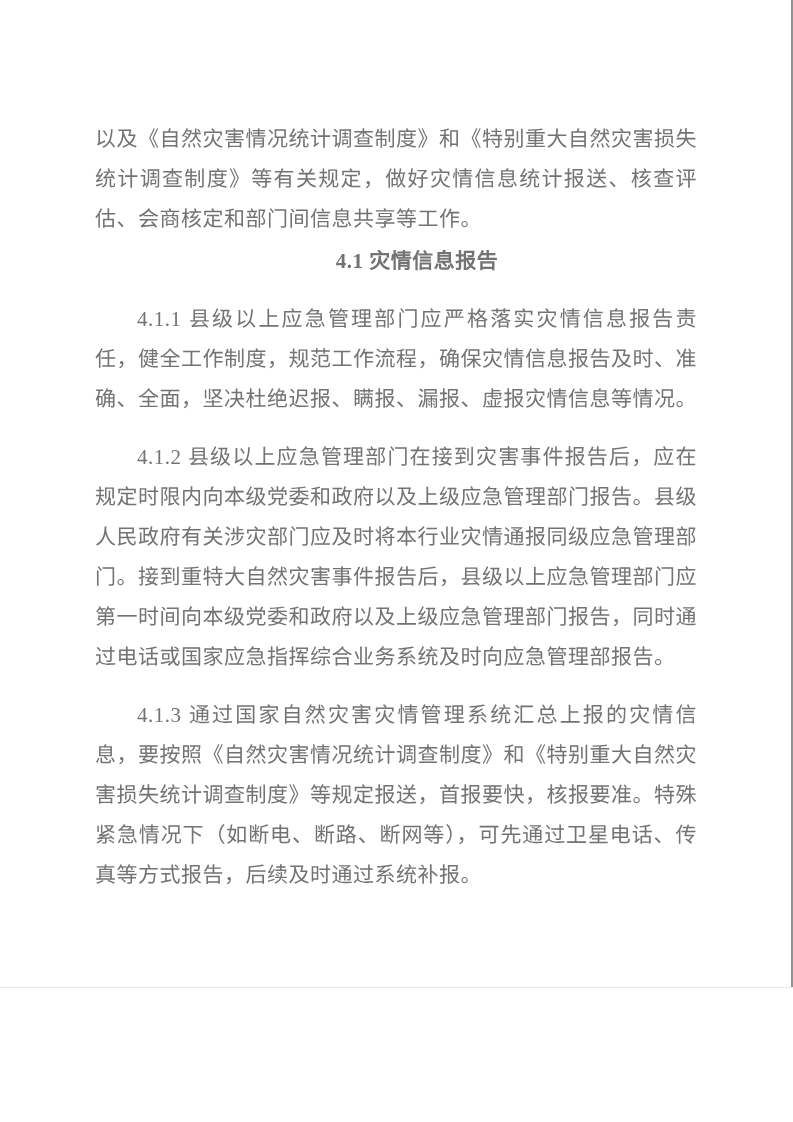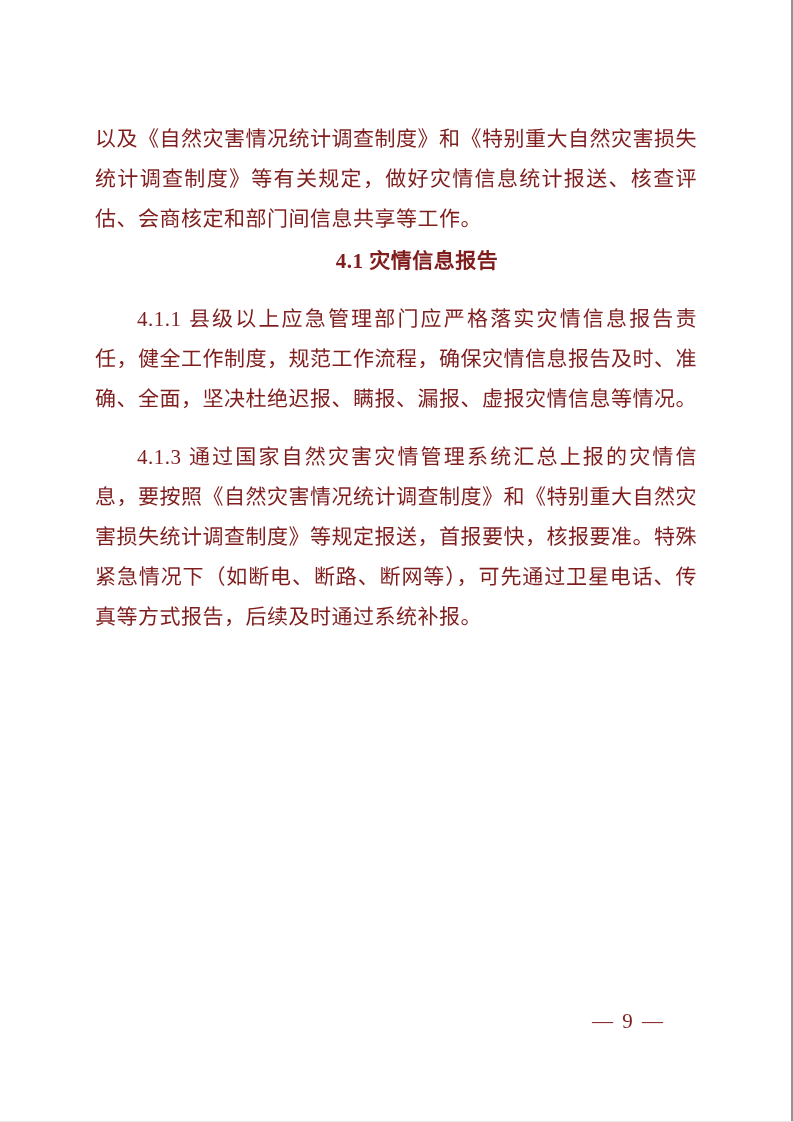--- a/index.html
+++ b/index.html
@@ -3,25 +3,25 @@
 <meta charset="utf-8">
 <style>
   html, body {
     margin: 0;
     padding: 0;
     background: #ffffff;
   }
   .page {
     position: relative;
     width: 793px;
-    height: 1122px;
+    height: 988px;
     background: #ffffff;
     overflow: hidden;
     font-family: "Liberation Serif", "DejaVu Serif", serif;
-    color: #7f1d1d;
+    color: #737373;
   }
   .text-block {
     position: absolute;
     left: 95px;
     top: 119px;
     width: 602px;
     font-size: 21px;
     line-height: 40px;
     text-align: justify;
     text-justify: inter-character;
@@ -78,20 +78,21 @@
 <div class="page">
 
   <div class="text-block">
 
     <p class="para">以及《自然灾害情况统计调查制度》和《特别重大自然灾害损失统计调查制度》等有关规定，做好灾情信息统计报送、核查评估、会商核定和部门间信息共享等工作。</p>
 
     <h2 class="section-heading">4.1 灾情信息报告</h2>
 
     <p class="para indent spaced">4.1.1 县级以上应急管理部门应严格落实灾情信息报告责任，健全工作制度，规范工作流程，确保灾情信息报告及时、准确、全面，坚决杜绝迟报、瞒报、漏报、虚报灾情信息等情况。</p>
 
+    <p class="para indent spaced">4.1.2 县级以上应急管理部门在接到灾害事件报告后，应在规定时限内向本级党委和政府以及上级应急管理部门报告。县级人民政府有关涉灾部门应及时将本行业灾情通报同级应急管理部门。接到重特大自然灾害事件报告后，县级以上应急管理部门应第一时间向本级党委和政府以及上级应急管理部门报告，同时通过电话或国家应急指挥综合业务系统及时向应急管理部报告。</p>
 
     <p class="para indent spaced">4.1.3 通过国家自然灾害灾情管理系统汇总上报的灾情信息，要按照《自然灾害情况统计调查制度》和《特别重大自然灾害损失统计调查制度》等规定报送，首报要快，核报要准。特殊紧急情况下（如断电、断路、断网等），可先通过卫星电话、传真等方式报告，后续及时通过系统补报。</p>
 
 
   </div>
 
   <div class="page-number">— 9 —</div>
 
   <div class="scan-edge-right"></div>
   <div class="scan-edge-bottom"></div>

